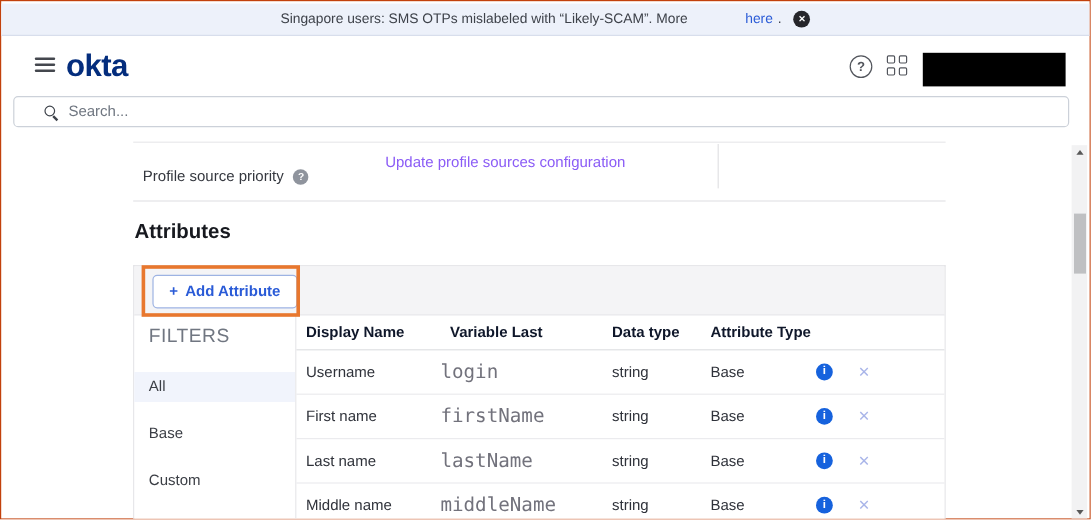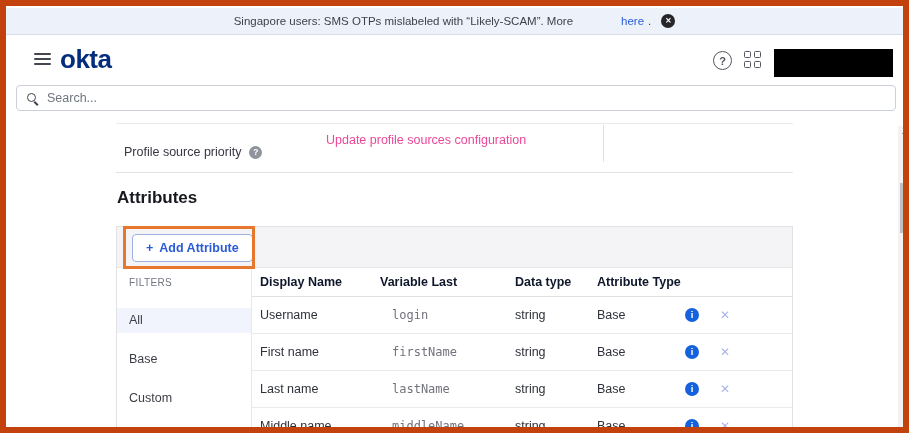--- a/index.html
+++ b/index.html
@@ -1,17 +1,17 @@
 <!DOCTYPE html>
 <html><head>
 <meta charset="utf-8">
 <style>
   html,body{margin:0;padding:0;background:#fff;}
   body{font-family:"Liberation Sans",sans-serif;-webkit-font-smoothing:antialiased;}
-  .viewport{position:relative;width:909px;height:433px;background:#fff;border:6px solid #c2410c;
+  .viewport{position:relative;width:909px;height:433px;background:#fff;border:1px solid #c2410c;
             box-sizing:border-box;overflow:hidden;}
 
   
   .banner{position:absolute;left:0;top:2px;width:100%;height:26px;background:#edf1fa;
           border-bottom:1px solid #d8deec;display:flex;align-items:center;justify-content:center;
           gap:4px;font-size:11.5px;color:#3e424a;}
   .banner a{color:#2a5bd7;text-decoration:none;cursor:pointer;padding-left:44px;}
   .banner-close{display:inline-flex;align-items:center;justify-content:center;width:14px;height:14px;
           border-radius:50%;background:#25252a;color:#fff;font-size:7.5px;font-weight:bold;
           margin-left:6px;cursor:pointer;line-height:1;}
@@ -24,66 +24,66 @@
   .help-icon{position:absolute;left:707px;top:45px;width:19px;height:19px;border:1.5px solid #53565d;
         border-radius:50%;box-sizing:border-box;display:flex;align-items:center;justify-content:center;
         font-size:11px;font-weight:bold;color:#53565d;cursor:pointer;}
   .grid-icon{position:absolute;left:738px;top:45px;display:grid;grid-template-columns:7px 7px;
         grid-template-rows:7px 7px;gap:3px;cursor:pointer;}
   .grid-icon i{border:1.5px solid #53565d;border-radius:1.5px;box-sizing:border-box;}
   .redacted{position:absolute;left:768px;top:43px;width:119px;height:28px;background:#000;}
 
   
   .search{position:absolute;left:10px;top:79px;width:880px;height:26px;border:1px solid #ccd1d9;
-        border-radius:4px;box-sizing:border-box;display:flex;align-items:center;padding-left:9px;
+        border-radius:4px;box-sizing:border-box;display:flex;align-items:center;padding-left:24px;
         background:#fff;}
   .mag{position:relative;width:13px;height:13px;flex:0 0 auto;margin-right:6px;}
   .mag::before{content:"";position:absolute;left:1px;top:1px;width:7px;height:7px;
         border:1.5px solid #3e434b;border-radius:50%;}
   .mag::after{content:"";position:absolute;left:9px;top:9px;width:4.5px;height:1.6px;
         background:#3e434b;transform:rotate(45deg);transform-origin:0 0;}
   .search input{border:none;outline:none;font-family:"Liberation Sans",sans-serif;font-size:12.5px;
         color:#333;width:100%;background:transparent;}
   .search input::placeholder{color:#6f7680;}
 
   
   .sect-top{position:absolute;left:110px;top:117px;width:677px;border-top:1px solid #e9e9eb;}
   .ps-label{position:absolute;left:118px;top:139px;font-size:12.5px;color:#35383f;
         display:flex;align-items:center;gap:8px;}
   .info-gray{display:inline-flex;align-items:center;justify-content:center;width:13px;height:13px;
         border-radius:50%;background:#8f949d;color:#fff;font-size:8.5px;font-weight:bold;cursor:pointer;}
-  .ps-link{position:absolute;left:320px;top:127px;font-size:12.5px;color:#ec4899;text-decoration:none;cursor:pointer;}
+  .ps-link{position:absolute;left:320px;top:127px;font-size:12.5px;color:#8b5cf6;text-decoration:none;cursor:pointer;}
   .ps-vdiv{position:absolute;left:597px;top:119px;height:37px;border-left:1px solid #e1e1e4;}
   .hr{position:absolute;left:110px;top:166px;width:677px;border-top:1px solid #e3e3e6;}
 
   
   .attr-heading{position:absolute;left:111px;top:182px;font-size:17px;font-weight:bold;color:#17191f;}
   .panel{position:absolute;left:110px;top:220px;width:677px;height:213px;
         border:1px solid #e2e2e5;border-bottom:none;box-sizing:border-box;background:#fff;}
   .toolbar{position:absolute;left:0;top:0;right:0;height:41px;background:#f4f4f6;
         border-bottom:1px solid #e5e5e8;box-sizing:border-box;}
   .add-btn{position:absolute;left:15px;top:7px;height:28px;background:#fff;border:1px solid #9db3e3;
         border-radius:4px;box-sizing:border-box;color:#2a5bd7;font-size:12.5px;font-weight:bold;
         display:inline-flex;align-items:center;gap:6px;padding:0 13px;cursor:pointer;}
   .annotation{position:absolute;left:117px;top:220px;width:132px;height:43px;
         border:3px solid #e8772e;box-sizing:border-box;z-index:20;pointer-events:none;}
 
   .filters{position:absolute;left:0;top:41px;width:134px;bottom:0;background:#fff;}
-  .filters-label{padding:9px 0 6px 12px;font-size:10px;color:#707681;letter-spacing:0.4px;}
+  .filters-label{padding:9px 0 6px 12px;font-size:16px;color:#707681;letter-spacing:0.4px;}
   .filter-item{height:25px;line-height:25px;padding-left:12px;font-size:12.5px;color:#3b3e45;cursor:pointer;margin-top:14px;}
   .filter-item.selected{background:#f1f4fc;}
 
   .table{position:absolute;left:134px;top:41px;right:0;bottom:0;border-left:1px solid #e8e8ea;
         box-sizing:border-box;background:#fff;}
   .thead{position:relative;height:28px;border-bottom:1px solid #dfe0e3;}
   .th{position:absolute;top:0;line-height:28px;font-size:12.5px;font-weight:bold;color:#0f172a;white-space:nowrap;}
   .trow{position:relative;height:36px;border-bottom:1px solid #ebebee;}
   .td{position:absolute;top:0;line-height:36px;font-size:12.5px;color:#2f323a;white-space:nowrap;}
   .td-display{left:8px;}
-  .td-variable{left:140px;font-family:"DejaVu Sans Mono",monospace;font-size:12px;color:#72727c;}
+  .td-variable{left:120px;font-family:"DejaVu Sans Mono",monospace;font-size:16px;color:#72727c;}
   .td-datatype{left:263px;}
   .td-attrtype{left:345px;}
   .row-info{position:absolute;left:433px;top:11px;width:14px;height:14px;border-radius:50%;
         background:#1662dd;color:#fff;font-size:9.5px;font-weight:bold;display:flex;align-items:center;
         justify-content:center;cursor:pointer;line-height:1;}
   .row-x{position:absolute;left:468px;top:0;line-height:36px;font-size:12px;color:#a9b5e9;cursor:pointer;}
 
   
   .sbar{position:absolute;left:892px;top:120px;width:13px;height:312px;background:#f2f2f3;}
   .sb-up,.sb-down{position:absolute;left:0;width:13px;height:12px;display:flex;align-items:center;

